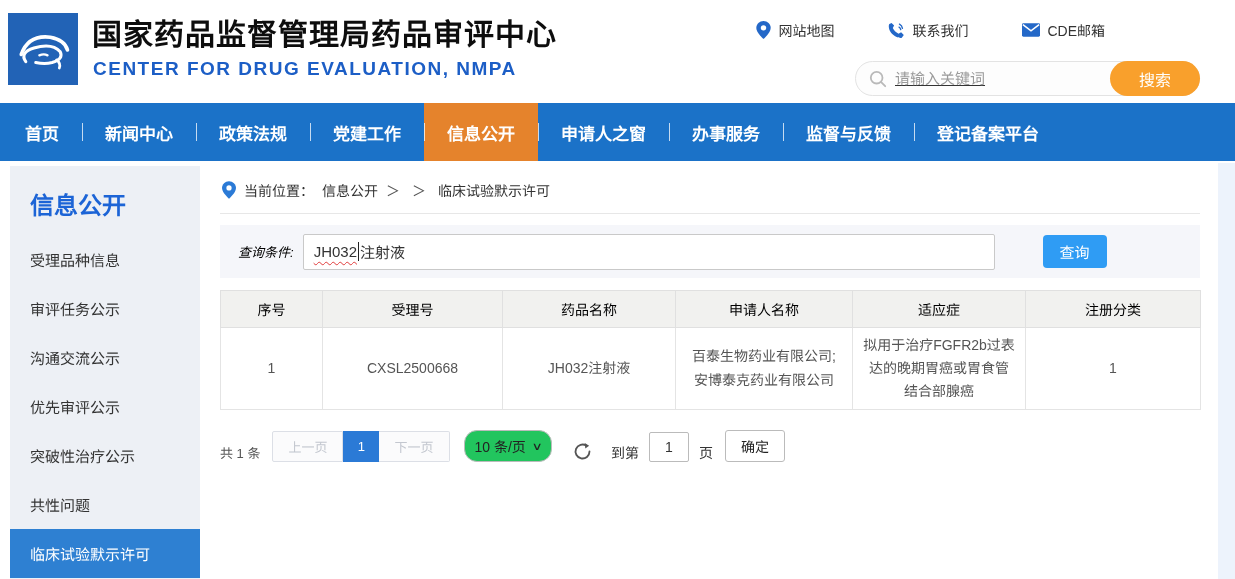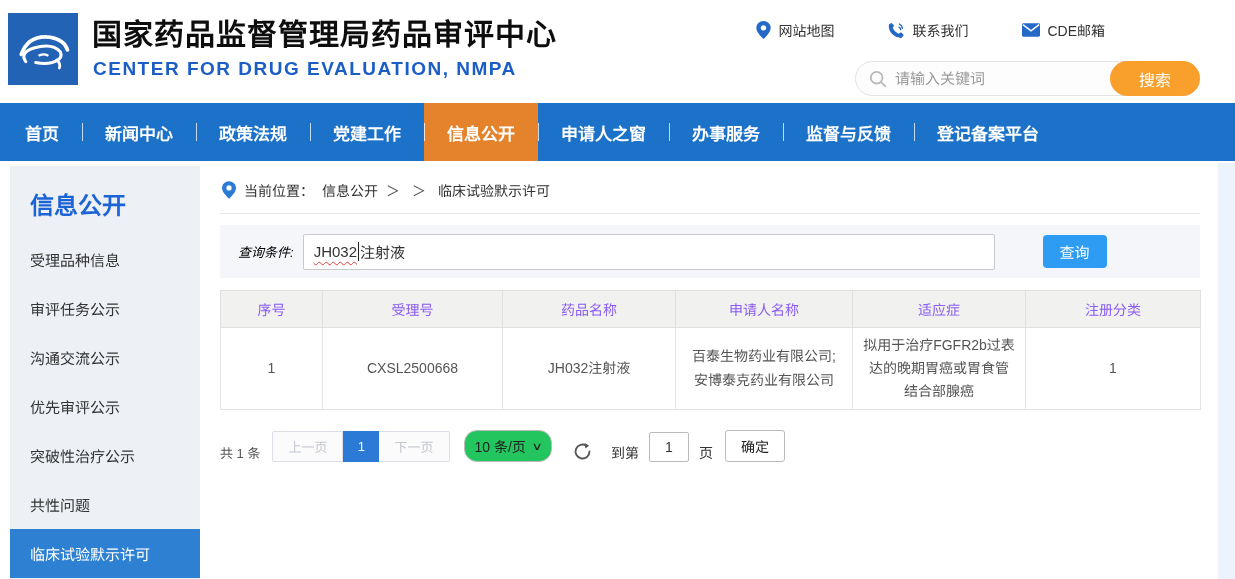--- a/index.html
+++ b/index.html
@@ -9,21 +9,21 @@
 
   
   .header { position:relative; width:1152px; height:103px; background:#fff; }
   .logo { position:absolute; left:8px; top:13px; width:70px; height:72px; background:#2263b6; display:flex; align-items:center; justify-content:center; }
   .site-title { position:absolute; left:92px; top:10px; font-size:30px; font-weight:bold; color:#0d0d0d; letter-spacing:1px; white-space:nowrap; }
   .site-subtitle { position:absolute; left:93px; top:58px; font-size:19px; font-weight:bold; color:#1c5ec6; letter-spacing:1.5px; white-space:nowrap; }
   .header-links { position:absolute; right:47px; top:20px; display:flex; gap:54px; align-items:flex-end; }
   .hlink { display:flex; align-items:center; gap:7px; font-size:14px; color:#333; cursor:pointer; }
   .hsearch { position:absolute; left:855px; top:61px; width:345px; height:35px; border:1px solid #e3e3e3; background:#fdfdfd; border-radius:18px; display:flex; align-items:center; }
   .hsearch .mag { margin-left:13px; }
-  .hsearch input { flex:1; border:none; outline:none; background:transparent; font-size:15px; color:#333; padding:0 8px; font-family:inherit; }
+  .hsearch input { flex:1; border:none; outline:none; background:transparent; font-size:15px; color:#333; padding:0 8px; font-family:inherit;text-decoration:underline; }
   .hsearch input::placeholder { color:#9a9a9a; }
   .hsearch-btn { width:90px; height:35px; margin-right:-1px; border:none; border-radius:18px; background:#f9a02c; color:#fff; font-size:16px; cursor:pointer; font-family:inherit; }
 
   
   .nav { position:absolute; left:0; top:103px; width:1235px; height:58px; background:#1b72c8; display:flex; align-items:stretch; padding-left:2px; }
   .nav-item { position:relative; display:flex; align-items:center; padding:0 23px; color:#fff; font-size:17px; font-weight:bold; cursor:pointer; white-space:nowrap;font-family:Liberation Serif, serif; }
   .nav-item + .nav-item::before { content:""; position:absolute; left:0; top:20px; width:1px; height:18px; background:rgba(255,255,255,.75); }
   .nav-item.active { background:#e5832c; }
 
   
@@ -42,21 +42,21 @@
   .crumb-sep { color:#555; letter-spacing:4px; }
 
   .query-panel { margin-top:11px; height:53px; background:#f5f6fa; display:flex; align-items:center; }
   .query-label { margin-left:18px; font-size:13px; color:#000000; white-space:nowrap;font-style:italic; }
   .query-input { margin-left:9px; width:692px; height:36px; background:#fff; border:1px solid #c9c9c9; border-radius:2px; display:flex; align-items:center; padding-left:10px; font-size:15px; cursor:text; }
   .misspelled { text-decoration:underline wavy #e03c3c 1px; text-underline-offset:4px; }
   .caret { display:inline-block; width:1px; height:19px; background:#222; margin:0 1px; vertical-align:middle; }
   .query-btn { margin-left:48px; width:64px; height:33px; background:#2f9cf4; border:none; border-radius:4px; color:#fff; font-size:15px; cursor:pointer; font-family:inherit; }
 
   table.results { margin-top:12px; width:980px; border-collapse:collapse; table-layout:fixed; }
-  table.results th { background:#f1f1ef; height:37px; font-size:14px; font-weight:normal; color:#8b5cf6; border:1px solid #e0e0e0; }
+  table.results th { background:#f1f1ef; height:37px; font-size:14px; font-weight:normal; color:#000000; border:1px solid #e0e0e0; }
   table.results td { background:#fff; height:82px; font-size:14px; color:#555; border:1px solid #e4e4e4; text-align:center; vertical-align:middle; padding:4px 10px; line-height:1.65; }
   .col-no { width:102px; } .col-acc { width:180px; } .col-drug { width:173px; }
   .col-app { width:177px; } .col-ind { width:173px; } .col-reg { width:175px; }
 
   .pagination { margin-top:20px; display:flex; align-items:flex-end; font-size:13px; color:#555; }
   .pg-total { margin-right:12px; font-size:13px; color:#555; }
   .pg-btn { height:31px; padding:0 15px; border:1px solid #dcdfe6; background:#fbfbfc; color:#c3c7cf; font-size:13px; display:flex; align-items:center; cursor:default; }
   .pg-prev { border-radius:2px 0 0 2px; }
   .pg-next { border-radius:0 2px 2px 0; border-left:none; }
   .pg-num { width:36px; height:31px; background:#2b7ad6; border:1px solid #2b7ad6; color:#fff; display:flex; align-items:center; justify-content:center; font-size:13px; cursor:pointer; }

